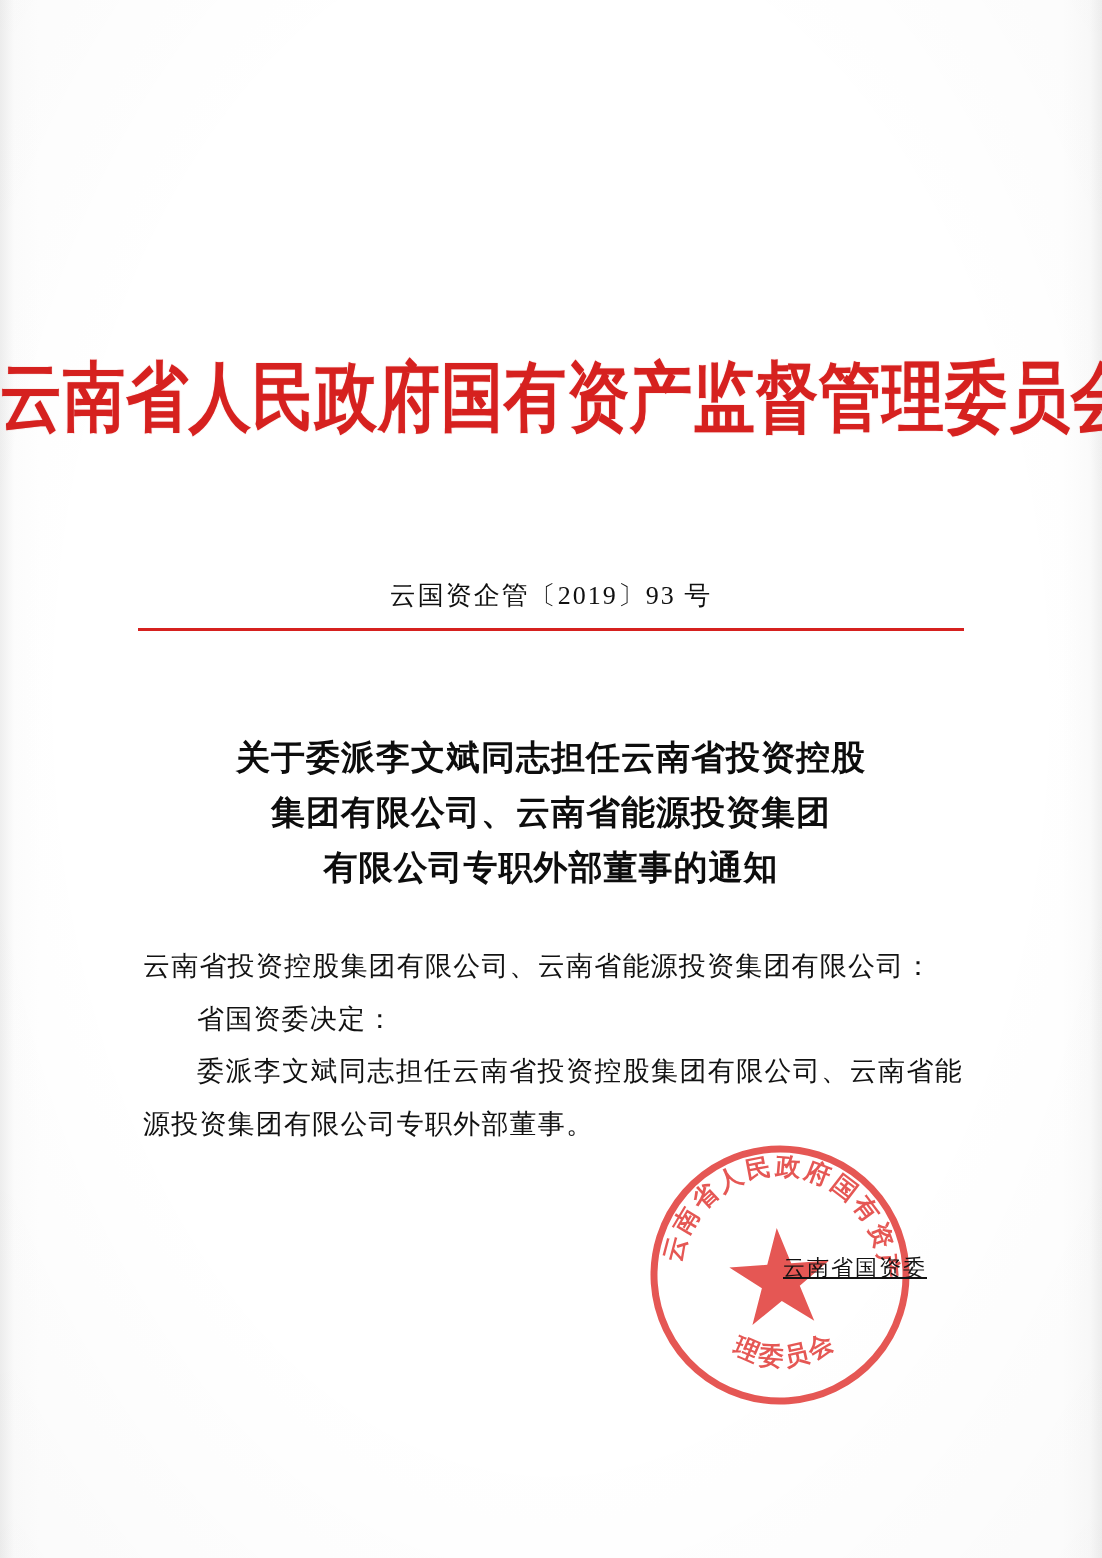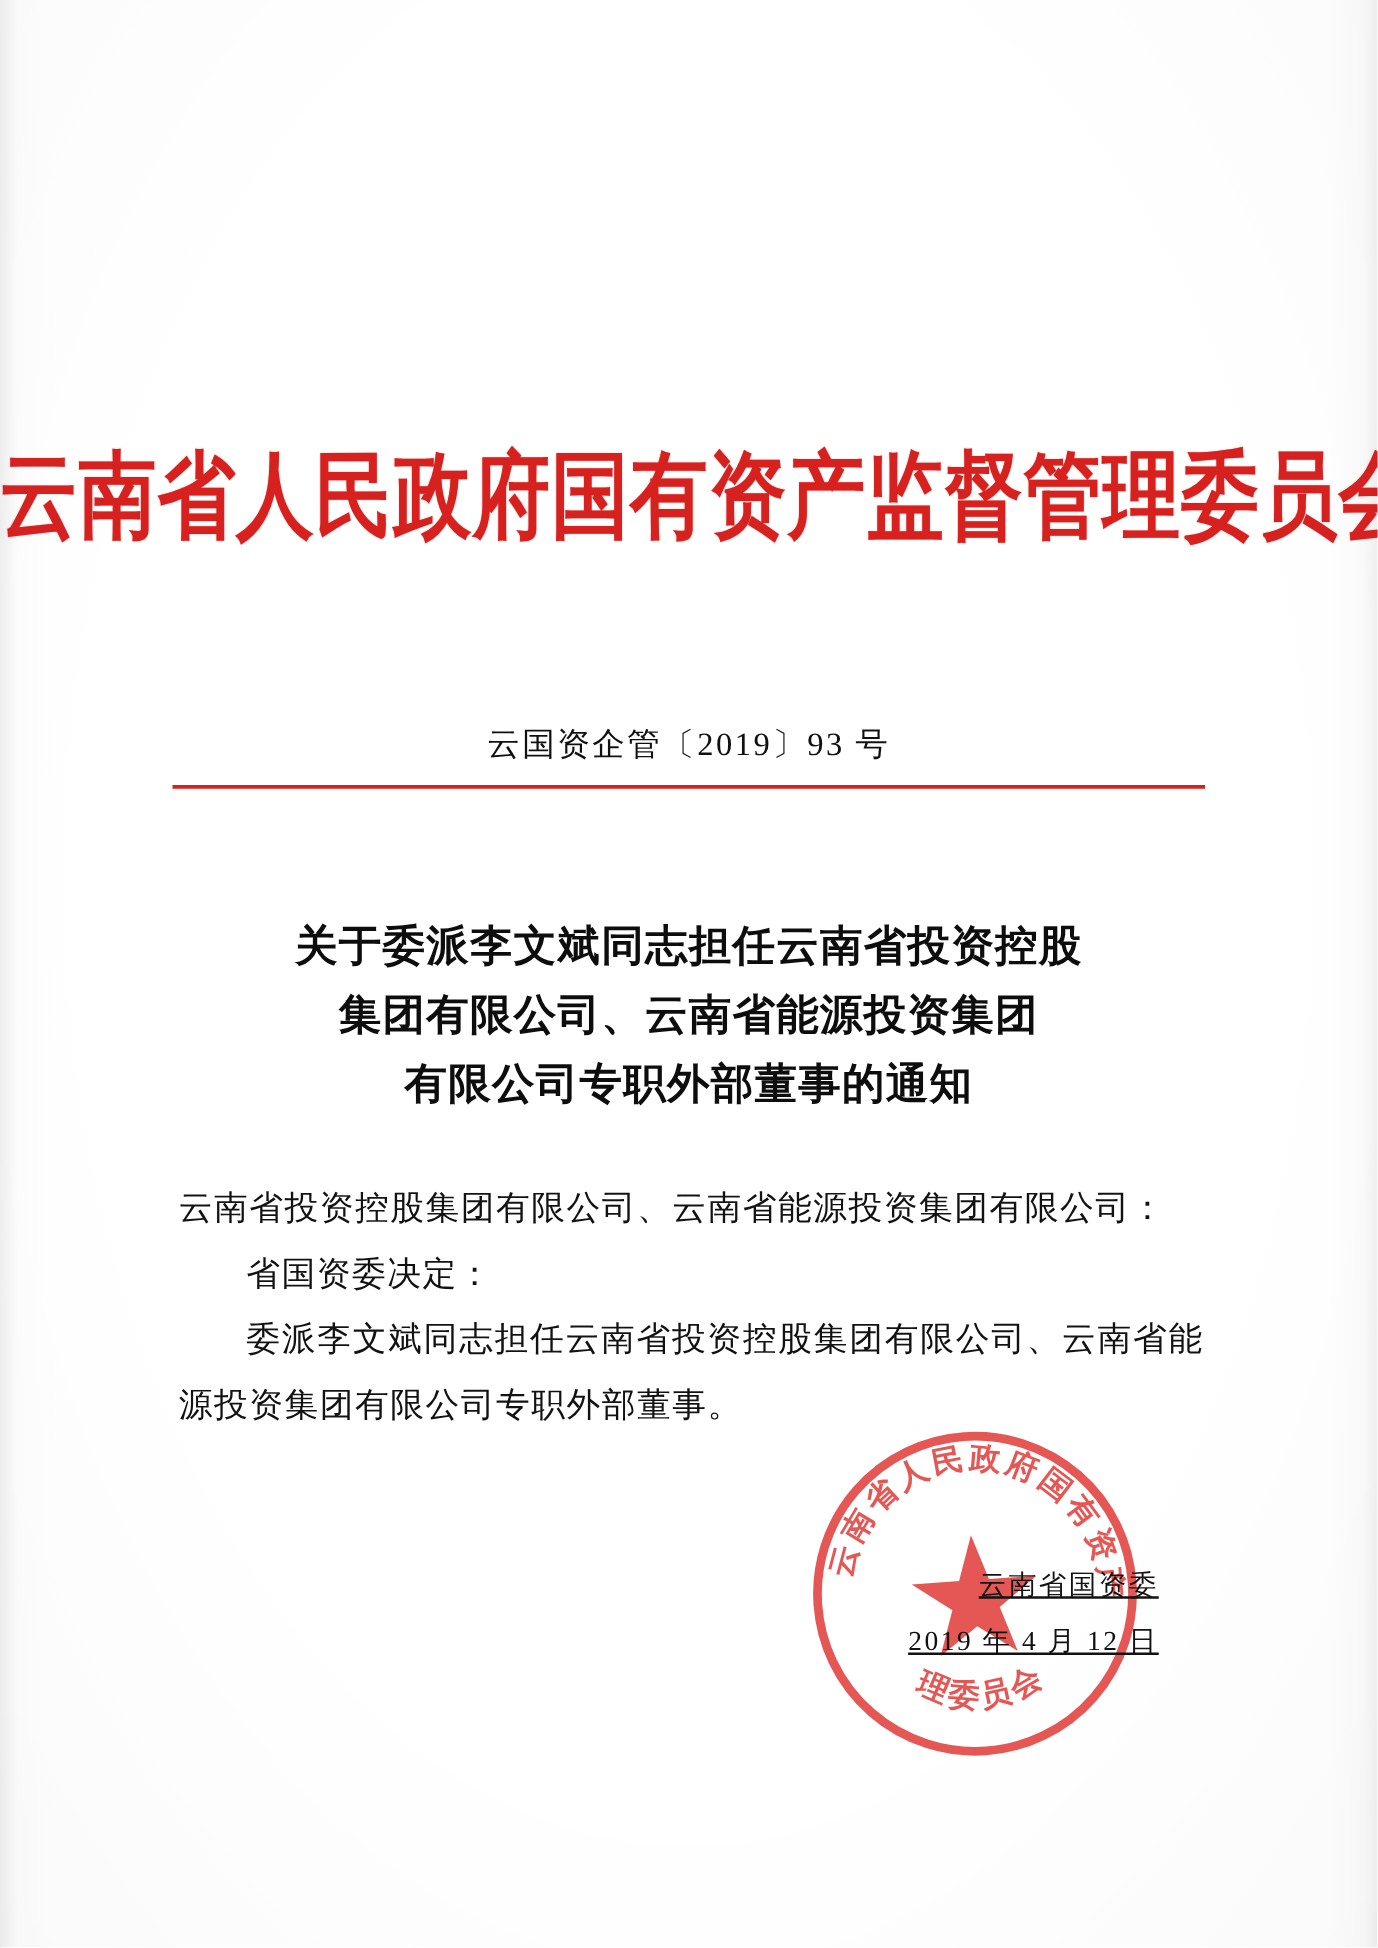--- a/index.html
+++ b/index.html
@@ -181,18 +181,17 @@
         </text>
         <text font-size="25" letter-spacing="3">
           <textPath href="#sealArcLower" startOffset="30%">理委员会</textPath>
         </text>
         <polygon fill="#e0332f" points="135,88 147,124 185,124 154,147 166,183 135,161 104,183 116,147 85,124 123,124"></polygon>
       </svg>
     </div>
 
     <div class="signature">
       <div>云南省国资委</div>
-      <div>2019 年 4 月 12 日</div>
     </div>
 
   </div>
   <div class="scan-noise"></div>
 </div>
 
 </body></html>

